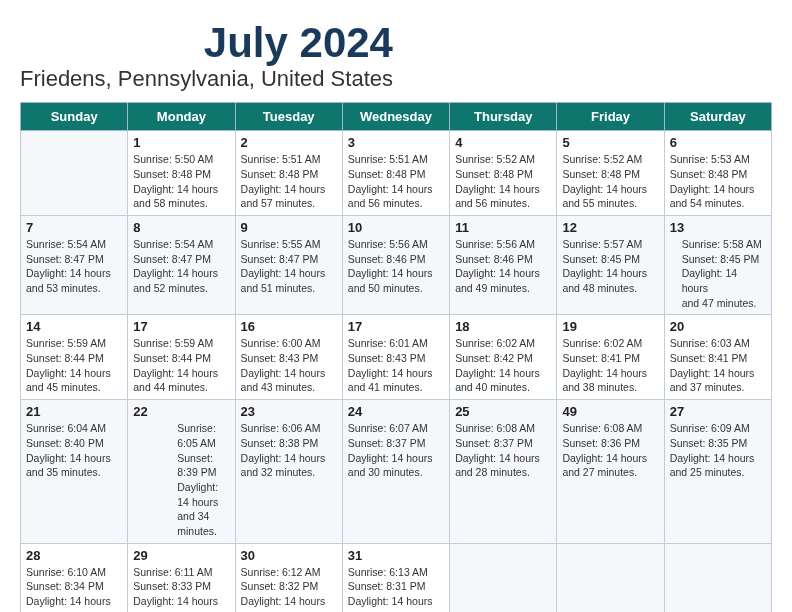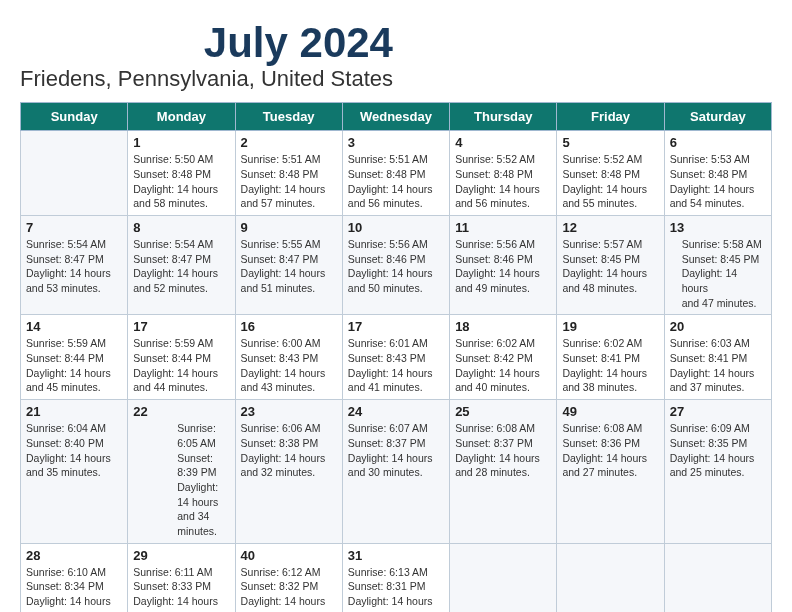--- a/index.html
+++ b/index.html
@@ -319,21 +319,21 @@
 and 23 minutes.</div>
         </td>
         <td>
           <span class="day-num">29</span>
           <div class="day-info" style="white-space: pre-line;">Sunrise: 6:11 AM
 Sunset: 8:33 PM
 Daylight: 14 hours
 and 21 minutes.</div>
         </td>
         <td>
-          <span class="day-num">40</span>
+          <span class="day-num">30</span>
           <div class="day-info" style="white-space: pre-line;">Sunrise: 6:12 AM
 Sunset: 8:32 PM
 Daylight: 14 hours
 and 19 minutes.</div>
         </td>
         <td>
           <span class="day-num">31</span>
           <div class="day-info" style="white-space: pre-line;">Sunrise: 6:13 AM
 Sunset: 8:31 PM
 Daylight: 14 hours

